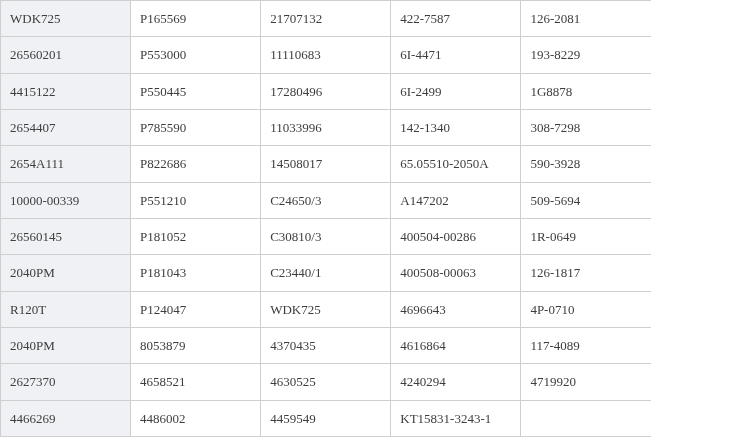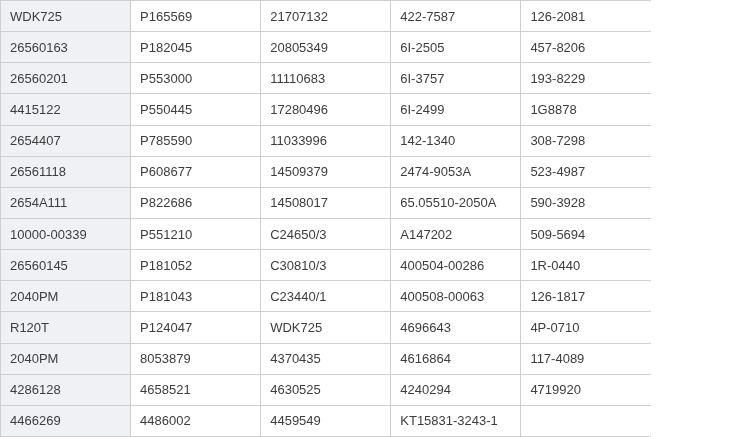--- a/index.html
+++ b/index.html
@@ -11,20 +11,21 @@
     height: 437px;
     background: #ffffff;
     font-family: "Liberation Sans", sans-serif;
     overflow: hidden;
   }
   table.parts-table {
     width: 651px;
     height: 437px;
     border-collapse: collapse;
     table-layout: fixed;
+    font-family: Liberation Serif, serif;
   }
   table.parts-table td {
     border: 1px solid var(--border, #cfcfcf);
     background: var(--cell_bg, #ffffff);
     color: var(--text, #3d3d3d);
     font-size: 13px;
     line-height: 1;
     padding: 0 8px 0 9px;
     height: 27px;
     vertical-align: middle;
@@ -44,74 +45,60 @@
 <table class="parts-table">
   <tbody>
       <tr>
         <td>WDK725</td>
         <td>P165569</td>
         <td>21707132</td>
         <td>422-7587</td>
         <td>126-2081</td>
       </tr>
       <tr>
-        <td>26560163</td>
-        <td>P182045</td>
-        <td>20805349</td>
-        <td>6I-2505</td>
-        <td>457-8206</td>
-      </tr>
-      <tr>
         <td>26560201</td>
         <td>P553000</td>
         <td>11110683</td>
-        <td>6I-3757</td>
+        <td>6I-4471</td>
         <td>193-8229</td>
       </tr>
       <tr>
         <td>4415122</td>
         <td>P550445</td>
         <td>17280496</td>
         <td>6I-2499</td>
         <td>1G8878</td>
       </tr>
       <tr>
         <td>2654407</td>
         <td>P785590</td>
         <td>11033996</td>
         <td>142-1340</td>
         <td>308-7298</td>
-      </tr>
-      <tr>
-        <td>26561118</td>
-        <td>P608677</td>
-        <td>14509379</td>
-        <td>2474-9053A</td>
-        <td>523-4987</td>
       </tr>
       <tr>
         <td>2654A111</td>
         <td>P822686</td>
         <td>14508017</td>
         <td>65.05510-2050A</td>
         <td>590-3928</td>
       </tr>
       <tr>
         <td>10000-00339</td>
         <td>P551210</td>
         <td>C24650/3</td>
         <td>A147202</td>
         <td>509-5694</td>
       </tr>
       <tr>
         <td>26560145</td>
         <td>P181052</td>
         <td>C30810/3</td>
         <td>400504-00286</td>
-        <td>1R-0440</td>
+        <td>1R-0649</td>
       </tr>
       <tr>
         <td>2040PM</td>
         <td>P181043</td>
         <td>C23440/1</td>
         <td>400508-00063</td>
         <td>126-1817</td>
       </tr>
       <tr>
         <td>R120T</td>
@@ -121,21 +108,21 @@
         <td>4P-0710</td>
       </tr>
       <tr>
         <td>2040PM</td>
         <td>8053879</td>
         <td>4370435</td>
         <td>4616864</td>
         <td>117-4089</td>
       </tr>
       <tr>
-        <td>4286128</td>
+        <td>2627370</td>
         <td>4658521</td>
         <td>4630525</td>
         <td>4240294</td>
         <td>4719920</td>
       </tr>
       <tr>
         <td>4466269</td>
         <td>4486002</td>
         <td>4459549</td>
         <td>KT15831-3243-1</td>

